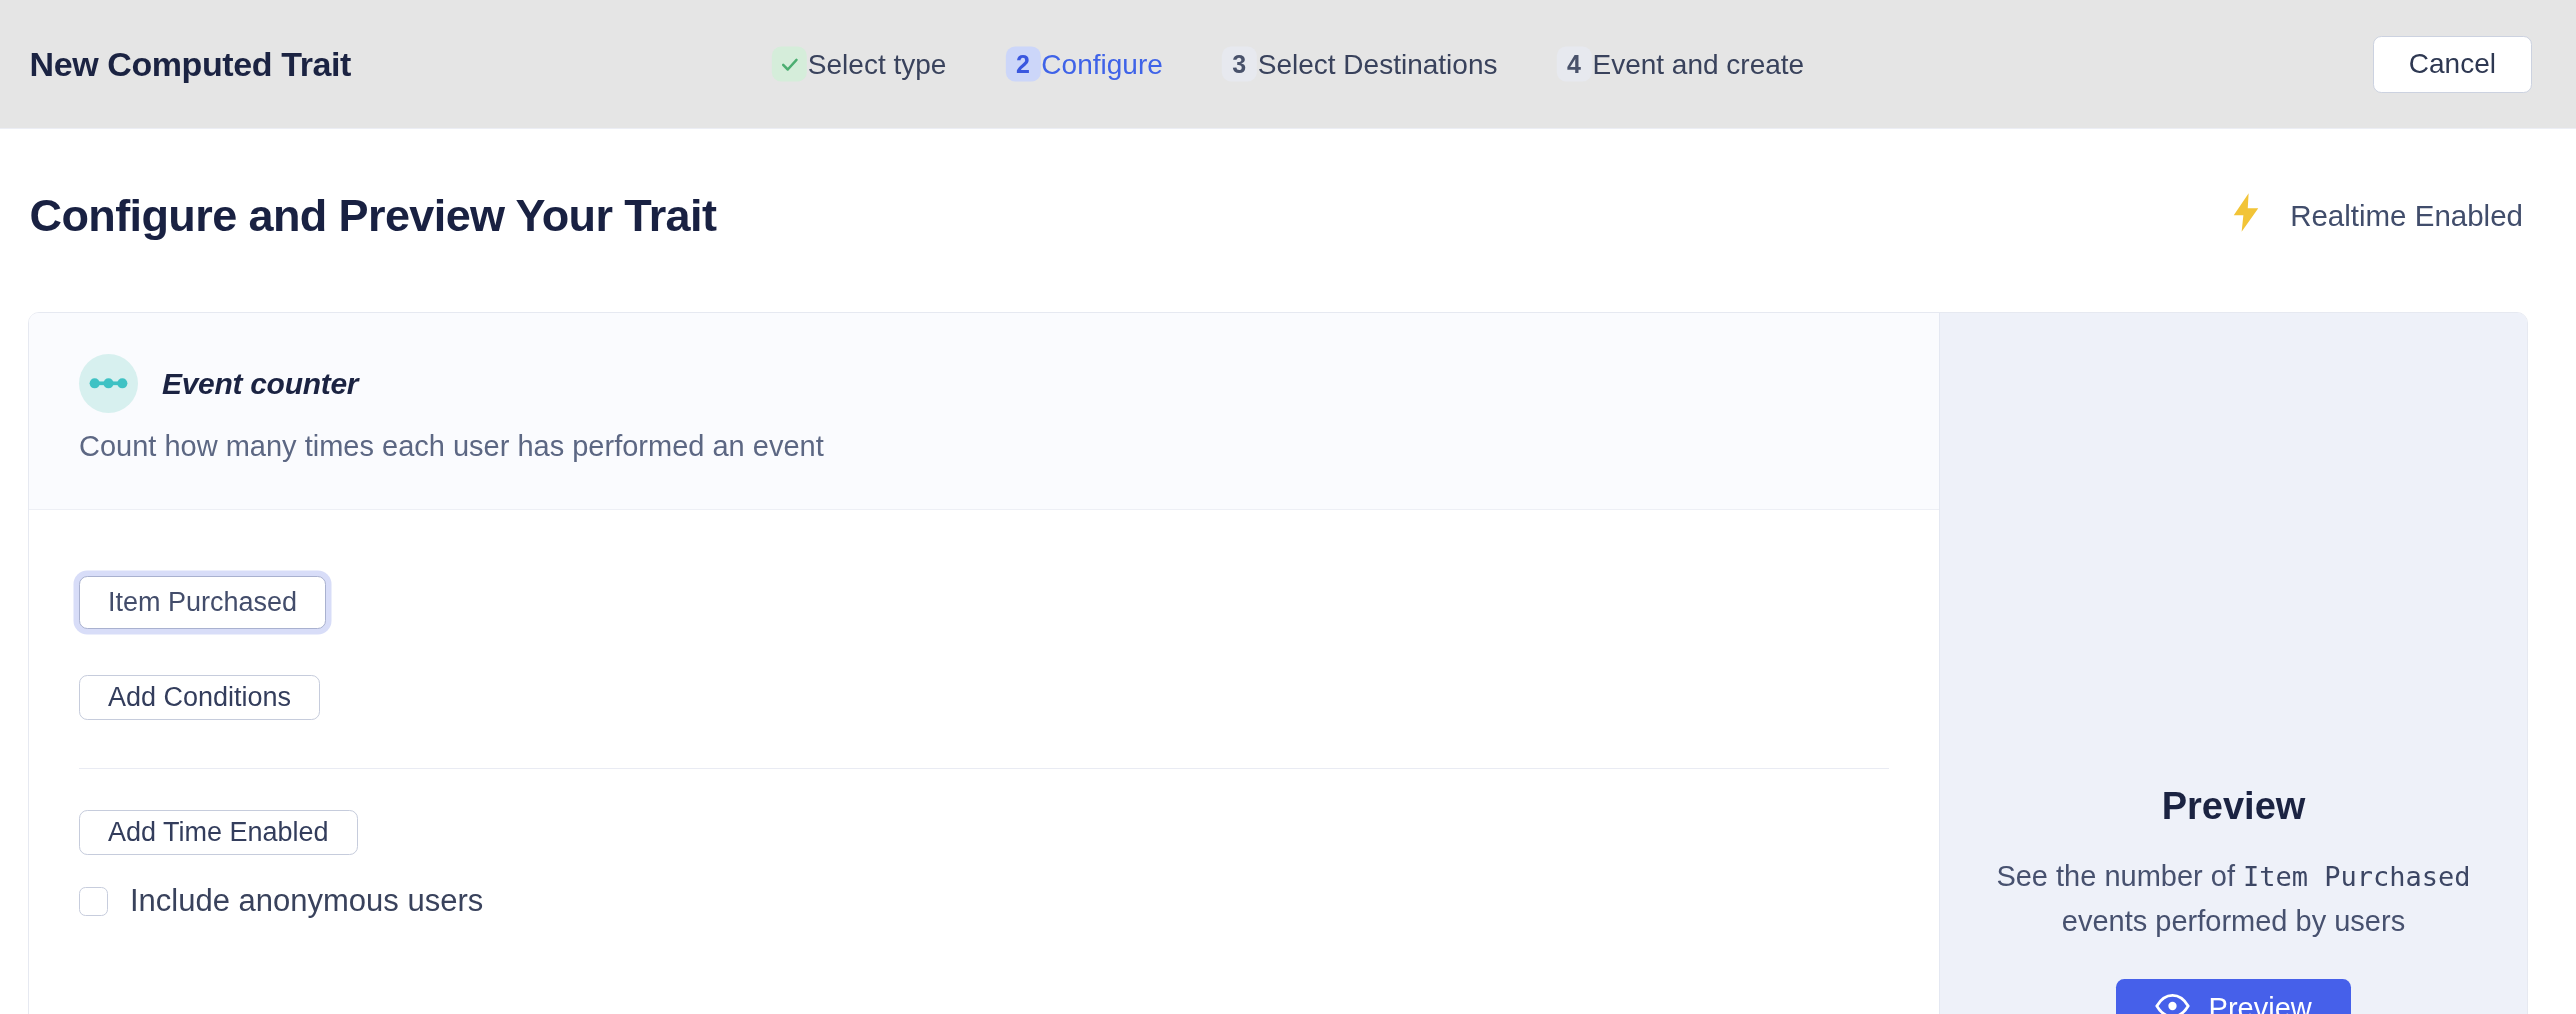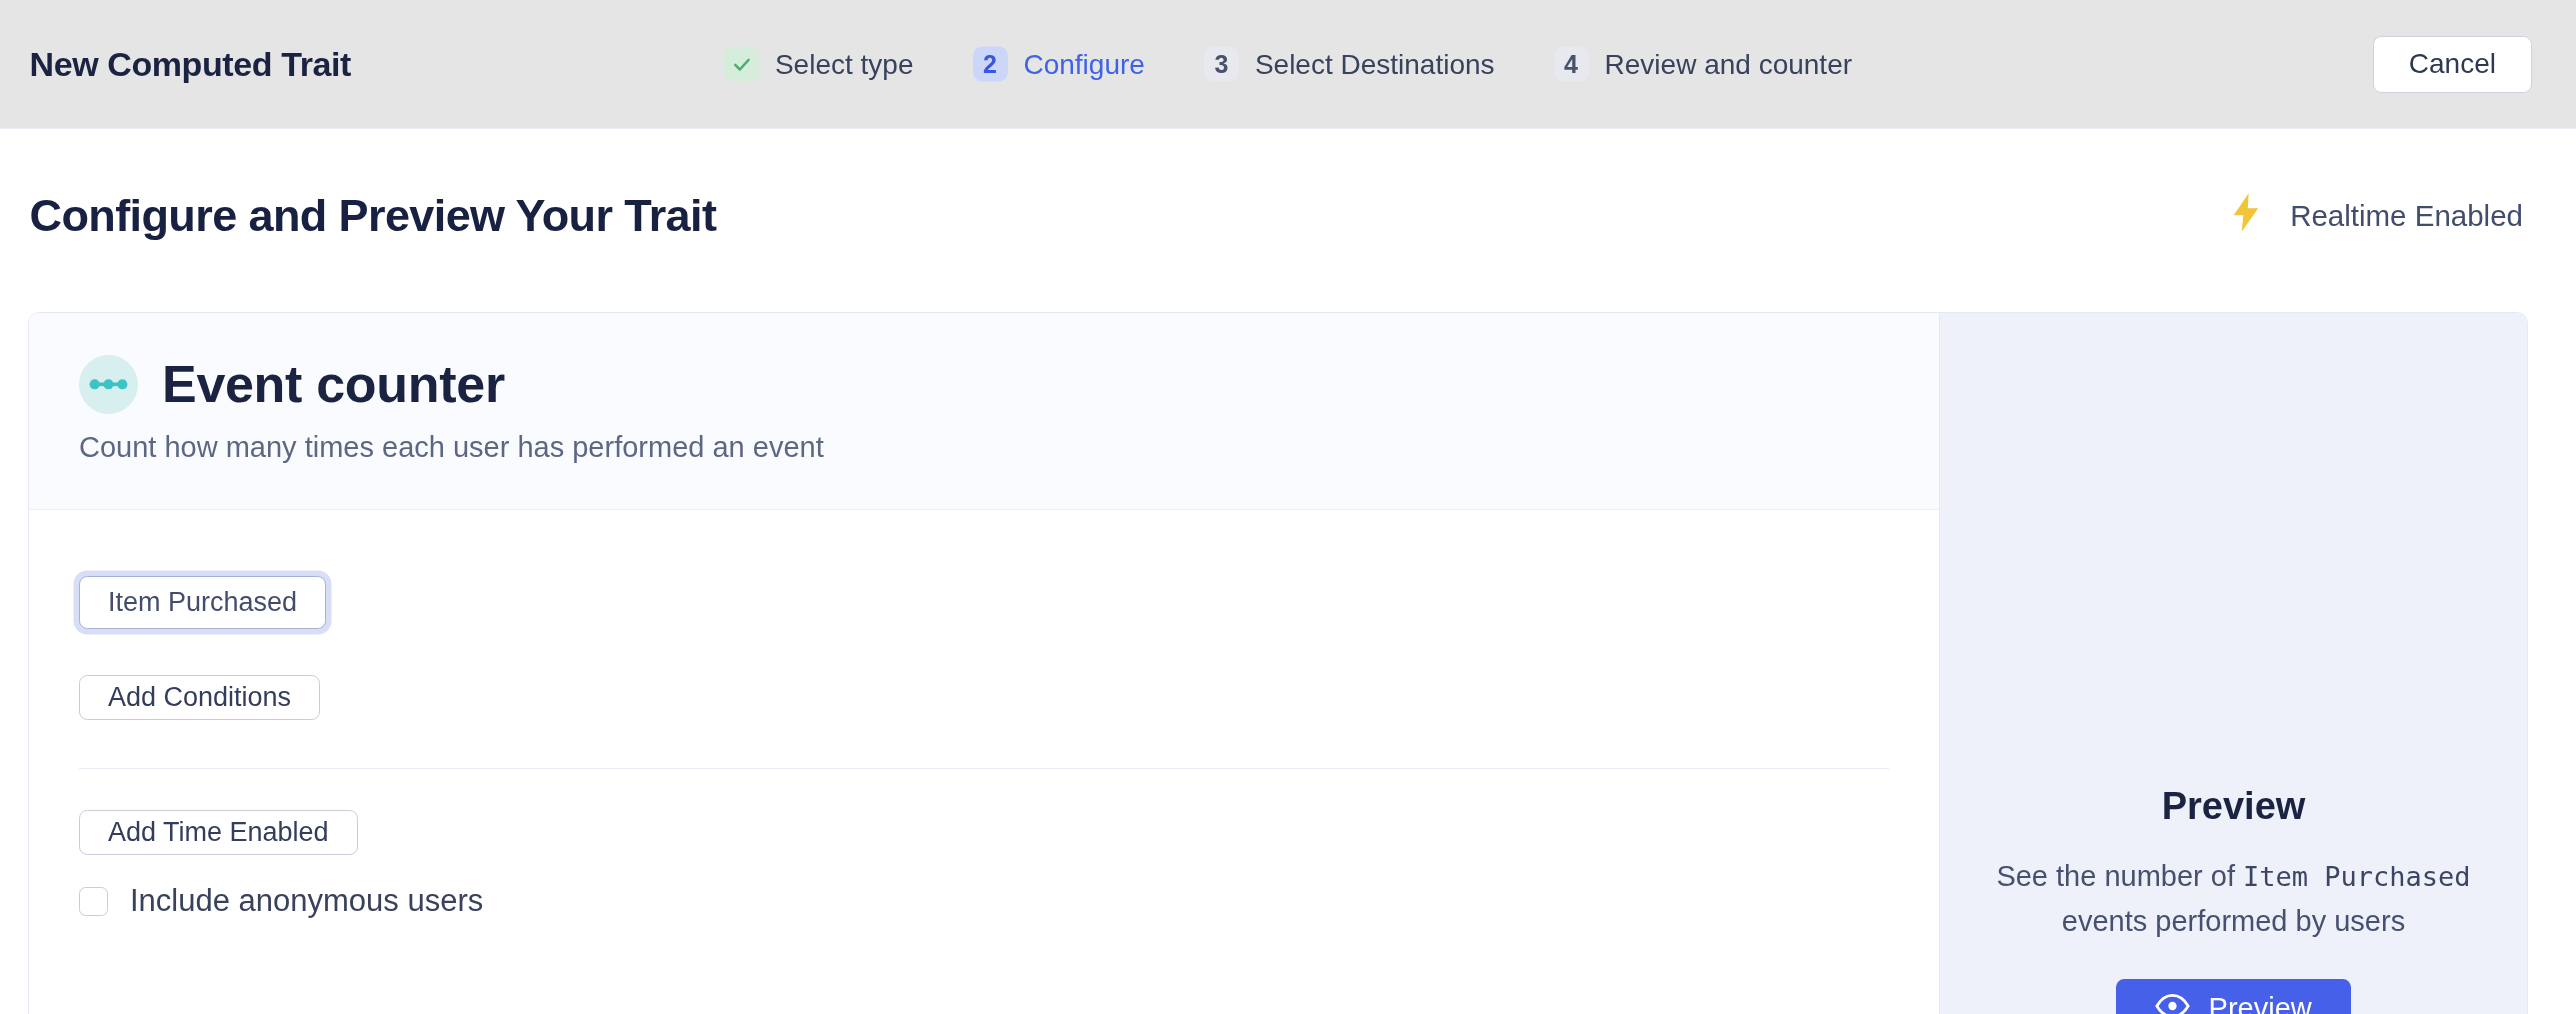--- a/index.html
+++ b/index.html
@@ -29,21 +29,21 @@
   }
   .stepper {
     position:absolute;
     left:50%;
     top:50%;
     transform:translate(-50%,-50%);
     display:flex;
     align-items:center;
     gap:59px;
   }
-  .step { display:flex; align-items:center; gap:16px;text-align:center; }
+  .step { display:flex; align-items:center; gap:1px;text-align:center; }
   .step-box {
     width:35px; height:35px;
     border-radius:9.2px;
     display:flex; align-items:center; justify-content:center;
     font-size:25px; font-weight:700;
   }
   .step-box.done     { background:#d5edda; }
   .step-box.active   { background:#ccd6f9; color:#3a57df; }
   .step-box.upcoming { background:#e7e9ef; color:#49526b; }
   .step-label { font-size:28px; color:#39425c; }
@@ -111,21 +111,21 @@
     padding:41px 50px 0 50px;
   }
   .type-row { display:flex; align-items:center; gap:24px; }
   .type-icon {
     width:59px; height:59px;
     border-radius:50%;
     background:#d7f0ef;
     display:flex; align-items:center; justify-content:center;
     flex:none;
   }
-  .type-title { font-size:52px; font-weight:700; color:#1b2342; letter-spacing:-0.3px; }
+  .type-title { font-size:30px; font-weight:700; color:#1b2342; letter-spacing:-0.3px;font-style:italic; }
   .type-desc  { margin-top:16.6px; font-size:29px; color:#5c6783; }
 
   .card-body { width:1910px; padding:42px 50px; }
   .field-label { font-size:29px; font-weight:700; color:#1d2647; }
   .event-select {
     margin-top:24px;
     height:53px;
     display:inline-flex; align-items:center;
     padding:0 28px;
     background:#ffffff;
@@ -219,21 +219,21 @@
     <div class="step">
       <span class="step-box active">2</span>
       <span class="step-label active">Configure</span>
     </div>
     <div class="step">
       <span class="step-box upcoming">3</span>
       <span class="step-label">Select Destinations</span>
     </div>
     <div class="step">
       <span class="step-box upcoming">4</span>
-      <span class="step-label">Review and counter</span>
+      <span class="step-label">Event and create</span>
     </div>
   </nav>
 
   <button class="cancel-btn">Cancel</button>
 </header>
 
 <div class="heading-row">
   <h1 class="page-heading">Configure and Preview Your Trait</h1>
   <div class="realtime">
     <span>

